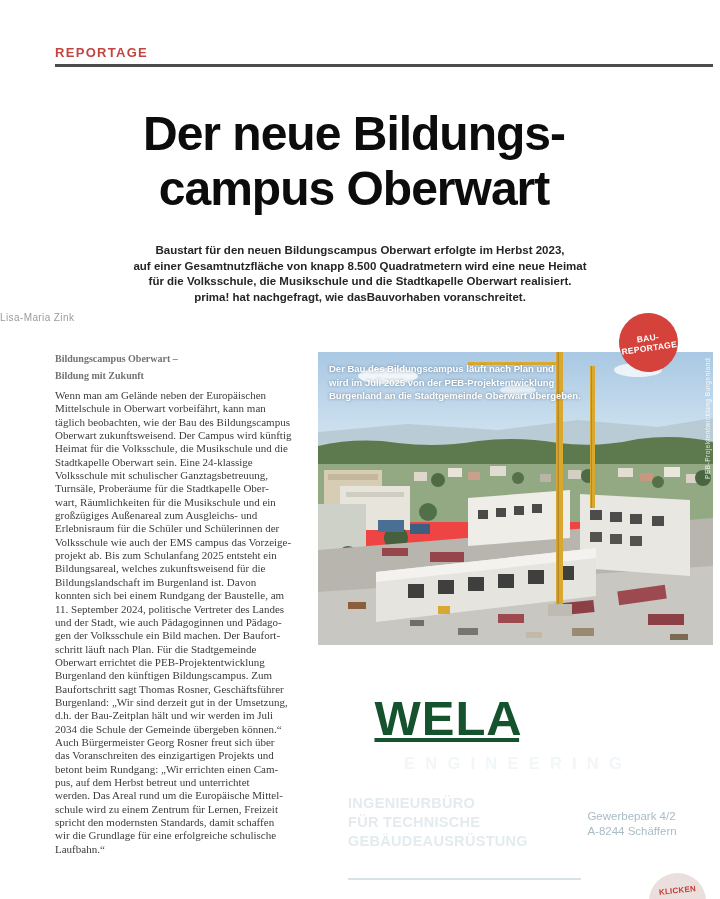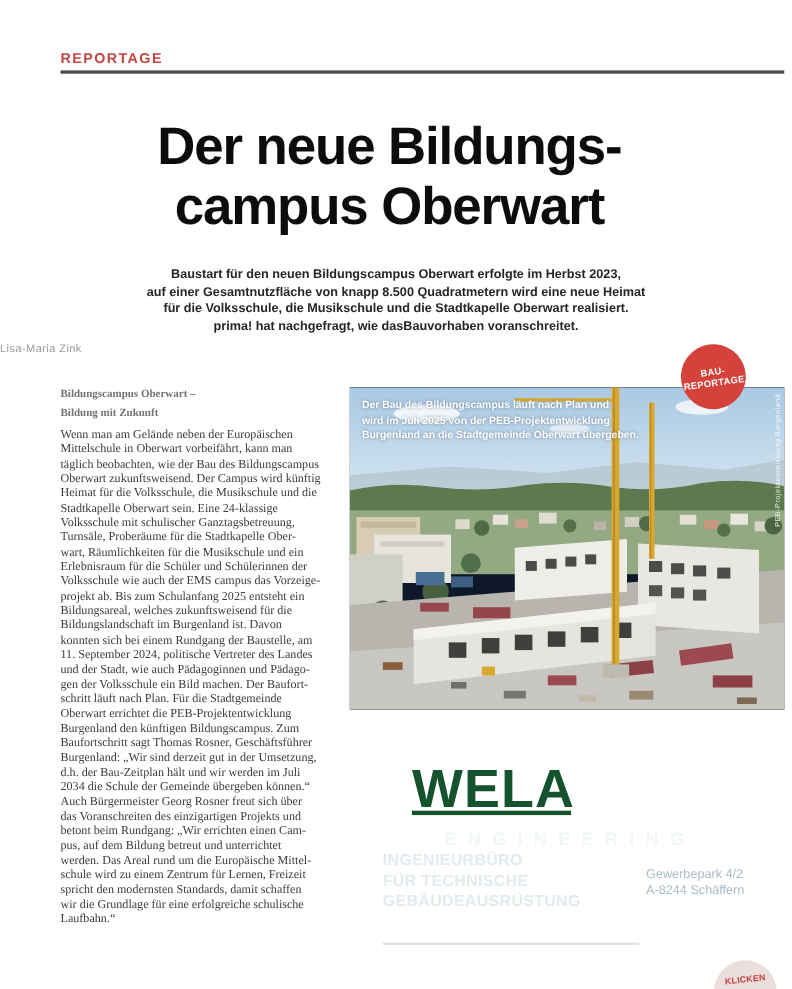--- a/index.html
+++ b/index.html
@@ -26,37 +26,37 @@
          font-size:8.5px;font-weight:bold;line-height:10px;letter-spacing:.3px;
          transform:rotate(-8deg);z-index:6;text-align:center;}
 
   
   .col-heading{left:55px;top:351px;font-size:10px;font-weight:bold;line-height:16.5px;color:#737373;font-family:Liberation Serif, serif;}
   .body-text{left:55px;top:389px;width:262px;font-family:"Liberation Serif", serif;
              font-size:11px;line-height:13.35px;color:#3c3c3c;}
   .body-text div{white-space:nowrap;}
 
   
-  .photo{left:318px;top:352px;width:395px;height:293px;overflow:hidden;background:#0f172a;}
+  .photo{left:318px;top:352px;width:395px;height:293px;overflow:hidden;background:#ef4444;}
   .photo svg{display:block;}
   .caption{position:absolute;left:11px;top:10px;width:260px;font-size:9.5px;font-weight:bold;
            color:#ffffff;line-height:13.5px;text-shadow:0 0 3px rgba(40,60,80,.55);}
   .credit{position:absolute;right:2px;top:6px;writing-mode:vertical-rl;transform:rotate(180deg);
           font-size:6.5px;color:rgba(255,255,255,.85);letter-spacing:.5px;}
 
   
   .ad{left:318px;top:668px;width:395px;height:217px;
       background:radial-gradient(130% 150% at 45% 22%, #2e5365 0%, #2445556 0%, #2d5162 0%, #1b3543 78%, #152b38 100%);
       box-sizing:border-box;padding:26px 30px 18px 30px;display:flex;flex-direction:column;}
   .ad-logo{text-align:center;font-size:49px;font-weight:bold;letter-spacing:1px;line-height:1;white-space:nowrap;}
   .ad-logo .wela{color:#14532d;text-decoration:underline;}
   .ad-logo .tech{color:#ffffff;}
   .ad-sub{text-align:center;font-size:16.5px;font-weight:bold;color:#f1f6f8;
           letter-spacing:.62em;text-indent:.31em;margin-top:11px;white-space:nowrap;}
-  .ad-info{display:flex;justify-content:space-between;}
+  .ad-info{display:flex;justify-content:space-between;margin-top:21px;}
   .ad-tagline{font-size:14.5px;font-weight:bold;letter-spacing:.3px;line-height:19px;color:#e3ebef;}
   .ad-company{font-size:11.5px;line-height:15px;color:#a9bcc6;}
   .ad-company .name{font-weight:bold;color:#ffffff;font-size:12.5px;}
   .ad-bottom{display:flex;align-items:flex-end;margin-top:14px;}
   .ad-line{flex:1;height:2px;background:#d8e2e7;margin:0 10px 5px 0;}
   .ad-site{font-size:17px;font-weight:bold;color:#ffffff;}
 
   
   .corner-badge{left:649px;top:873px;width:57px;height:57px;border-radius:50%;background:#eadfdd;
                 display:flex;justify-content:center;align-items:flex-start;padding-top:13px;
@@ -94,40 +94,41 @@
 <div class="abs body-text">
     <div>Wenn man am Gelände neben der Europäischen</div>
     <div>Mittelschule in Oberwart vorbeifährt, kann man</div>
     <div>täglich beobachten, wie der Bau des Bildungscampus</div>
     <div>Oberwart zukunftsweisend. Der Campus wird künftig</div>
     <div>Heimat für die Volksschule, die Musikschule und die</div>
     <div>Stadtkapelle Oberwart sein. Eine 24-klassige</div>
     <div>Volksschule mit schulischer Ganztagsbetreuung,</div>
     <div>Turnsäle, Proberäume für die Stadtkapelle Ober-</div>
     <div>wart, Räumlichkeiten für die Musikschule und ein</div>
+    <div>großzügiges Außenareal zum Ausgleichs- und</div>
     <div>Erlebnisraum für die Schüler und Schülerinnen der</div>
     <div>Volksschule wie auch der EMS campus das Vorzeige-</div>
     <div>projekt ab. Bis zum Schulanfang 2025 entsteht ein</div>
     <div>Bildungsareal, welches zukunftsweisend für die</div>
     <div>Bildungslandschaft im Burgenland ist. Davon</div>
     <div>konnten sich bei einem Rundgang der Baustelle, am</div>
     <div>11. September 2024, politische Vertreter des Landes</div>
     <div>und der Stadt, wie auch Pädagoginnen und Pädago-</div>
     <div>gen der Volksschule ein Bild machen. Der Baufort-</div>
     <div>schritt läuft nach Plan. Für die Stadtgemeinde</div>
     <div>Oberwart errichtet die PEB-Projektentwicklung</div>
     <div>Burgenland den künftigen Bildungscampus. Zum</div>
     <div>Baufortschritt sagt Thomas Rosner, Geschäftsführer</div>
     <div>Burgenland: „Wir sind derzeit gut in der Umsetzung,</div>
     <div>d.h. der Bau-Zeitplan hält und wir werden im Juli</div>
     <div>2034 die Schule der Gemeinde übergeben können.“</div>
     <div>Auch Bürgermeister Georg Rosner freut sich über</div>
     <div>das Voranschreiten des einzigartigen Projekts und</div>
     <div>betont beim Rundgang: „Wir errichten einen Cam-</div>
-    <div>pus, auf dem Bildung betreut und unterrichtet</div>
+    <div>pus, auf dem Herbst betreut und unterrichtet</div>
     <div>werden. Das Areal rund um die Europäische Mittel-</div>
     <div>schule wird zu einem Zentrum für Lernen, Freizeit</div>
     <div>spricht den modernsten Standards, damit schaffen</div>
     <div>wir die Grundlage für eine erfolgreiche schulische</div>
     <div>Laufbahn.“</div>
   </div>
 
 <div class="abs photo">
   <svg width="395" height="293" viewBox="0 0 395 293" preserveAspectRatio="none">
     <defs>

